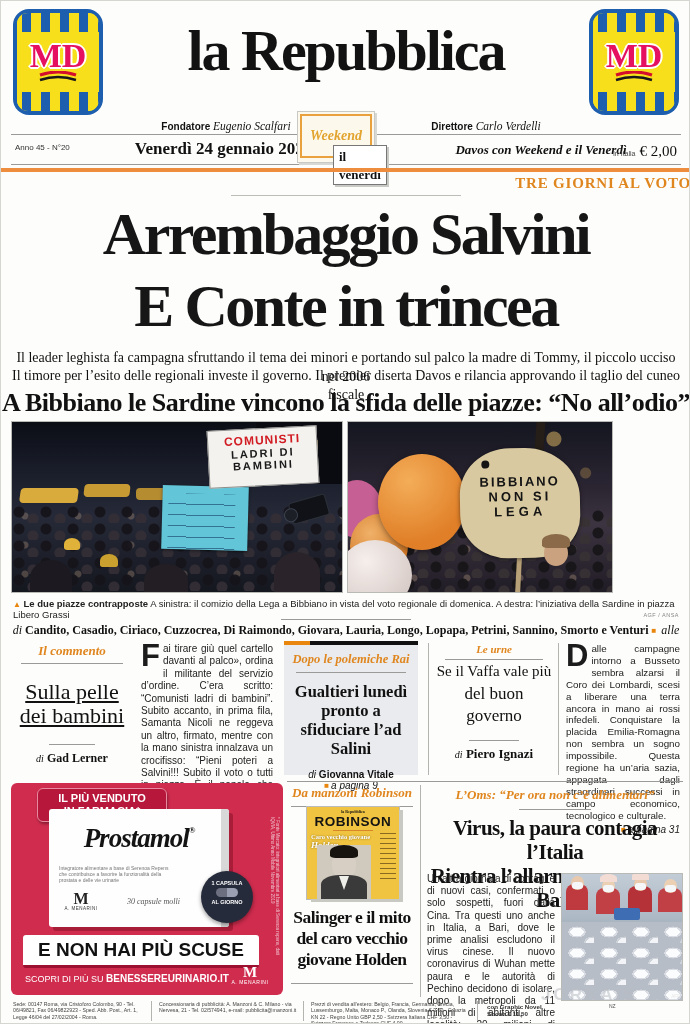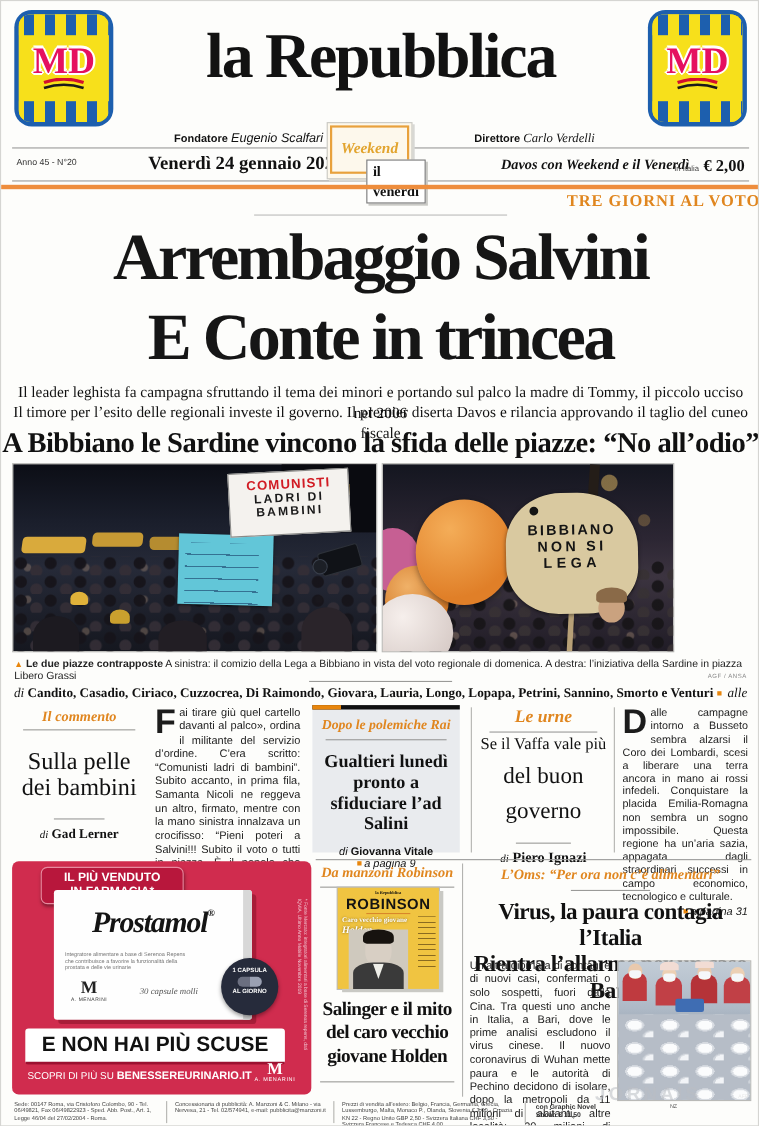--- a/index.html
+++ b/index.html
@@ -61,36 +61,36 @@
         </svg>
       </div>
       <div class="mdstripes"></div>
     </div>
   </div>
 
   <div class="abs" style="left:105px;width:480px;top:16px;text-align:center;font-weight:700;font-size:58px;letter-spacing:-2px;color:#121212;">la Repubblica</div>
 
   <div class="abs sans" style="left:130px;width:190px;top:119px;text-align:center;font-size:10px;">
     <b>Fondatore</b>
-    <i style="font-family:Liberation Sans, sans-serif;font-size:11.5px;">Eugenio Scalfari</i>
+    <i style="font-family:Liberation Serif, serif;font-size:11.5px;">Eugenio Scalfari</i>
   </div>
   <div class="abs sans" style="left:390px;width:190px;top:119px;text-align:center;font-size:10px;">
     <b>Direttore</b>
     <i style="font-family:'Liberation Serif',serif;font-size:11.5px;">Carlo Verdelli</i>
   </div>
 
   <div class="hr" style="left:10px;width:670px;top:133px;"></div>
   <div class="hr" style="left:10px;width:670px;top:163px;"></div>
 
   <div class="abs sans" style="left:14px;top:142px;font-size:8px;color:#333;">Anno 45 - N°20</div>
   <div class="abs" style="left:115px;width:215px;top:138px;text-align:center;font-weight:700;font-size:17px;">Venerdì 24 gennaio 2020</div>
   <div class="abs" style="left:435px;width:210px;top:141px;text-align:center;font-size:13px;font-style:italic;font-weight:600;">Davos con Weekend e il Venerdì</div>
   <div class="abs" style="right:12px;top:141px;text-align:right;">
     <span class="sans" style="font-size:7px;color:#444;">In Italia</span>
-    <span style="font-size:15px;font-weight:700;">€ 2,00</span>
+    <span style="font-size:15px;font-weight:400;">€ 2,00</span>
   </div>
 
   <div class="abs" style="left:296px;top:110px;width:90px;height:56px;">
     <div class="abs" style="left:0;top:0;width:76px;height:50px;background:#fdf8ec;border:1px solid #c8c8c4;box-shadow:2px 2px 0 #d8d8d4;">
       <div style="border:2px solid #e8a13c;margin:2px;height:40px;display:flex;align-items:center;justify-content:center;">
         <span style="color:#e2a42e;font-style:italic;font-weight:700;font-size:14px;">Weekend</span>
       </div>
     </div>
     <div class="abs" style="left:36px;top:34px;background:#fff;border:1px solid #777;box-shadow:2px 2px 0 #c9c9c5;padding:1px 5px;">
       <span style="font-weight:800;font-size:13px;">il venerdì</span>
@@ -171,21 +171,21 @@
   <div class="abs" style="left:0;width:690px;top:622px;text-align:center;font-size:12px;">
     <i>di</i>
     <b>Candito, Casadio, Ciriaco, Cuzzocrea, Di Raimondo, Giovara, Lauria, Longo, Lopapa, Petrini, Sannino, Smorto e Venturi</b>
     <span class="bullet">■</span>
     <i>alle pagine 2, 3, 4, 6, 7 e 11</i>
   </div>
 
   <div class="abs" style="left:14px;top:642px;width:114px;text-align:center;">
     <div class="olabel" style="font-size:13px;">Il commento</div>
     <div style="height:1px;background:#9a9a98;margin:4px 6px 0 6px;"></div>
-    <div style="font-size:22px;line-height:24px;margin-top:16px;">Sulla pelle dei bambini</div>
+    <div style="font-size:22px;line-height:24px;margin-top:16px;text-decoration:underline;">Sulla pelle dei bambini</div>
     <div style="height:1px;background:#9a9a98;margin:16px 34px 0 34px;"></div>
     <div style="margin-top:6px;font-size:12px;">
       <i style="font-size:10px;">di</i>
       <b>Gad Lerner</b>
     </div>
   </div>
 
   <div class="abs sans" style="left:140px;top:642px;width:132px;">
     <div class="body-text sans" style="font-size:10px;line-height:12.4px;">
       <span class="dropcap">F</span><span>ai tirare giù quel cartello davanti al palco», ordina il militante del servizio d’ordine. C’era scritto: “Comunisti ladri di bambini”. Subito accanto, in prima fila, Samanta Nicoli ne reggeva un altro, firmato, mentre con la mano sinistra innalzava un crocifisso: “Pieni poteri a Salvini!!! Subito il voto o tutti in piazza. È il popolo che sceglie”.</span>
@@ -205,24 +205,24 @@
       <i>di</i>
       <b>Giovanna Vitale</b>
     </div>
     <div class="sans" style="font-size:10px;font-style:italic;">
       <span class="bullet">■</span><span>a pagina 9</span>
     </div>
   </div>
   <div class="vline" style="left:427px;top:642px;height:132px;"></div>
 
   <div class="abs" style="left:434px;top:642px;width:118px;text-align:center;">
-    <div class="olabel" style="font-size:16px;">Le urne</div>
+    <div class="olabel" style="font-size:11px;">Le urne</div>
     <div style="height:1px;background:#9a9a98;margin:4px 10px 0 10px;"></div>
     <div style="font-size:15px;line-height:23px;margin-top:0;font-family:Liberation Serif, serif;">Se il Vaffa vale più</div>
-    <div style="font-size:21px;line-height:32px;">del buon governo</div>
+    <div style="font-size:17px;line-height:22px;">del buon governo</div>
     <div style="height:1px;background:#9a9a98;margin:13px 34px 0 34px;"></div>
     <div style="margin-top:5px;font-size:13px;">
       <i style="font-size:10px;">di</i>
       <b>Piero Ignazi</b>
     </div>
   </div>
   <div class="vline" style="left:557px;top:642px;height:132px;"></div>
 
   <div class="abs sans" style="left:565px;top:642px;width:114px;">
     <div class="body-text sans" style="font-size:9.8px;line-height:11.9px;">

